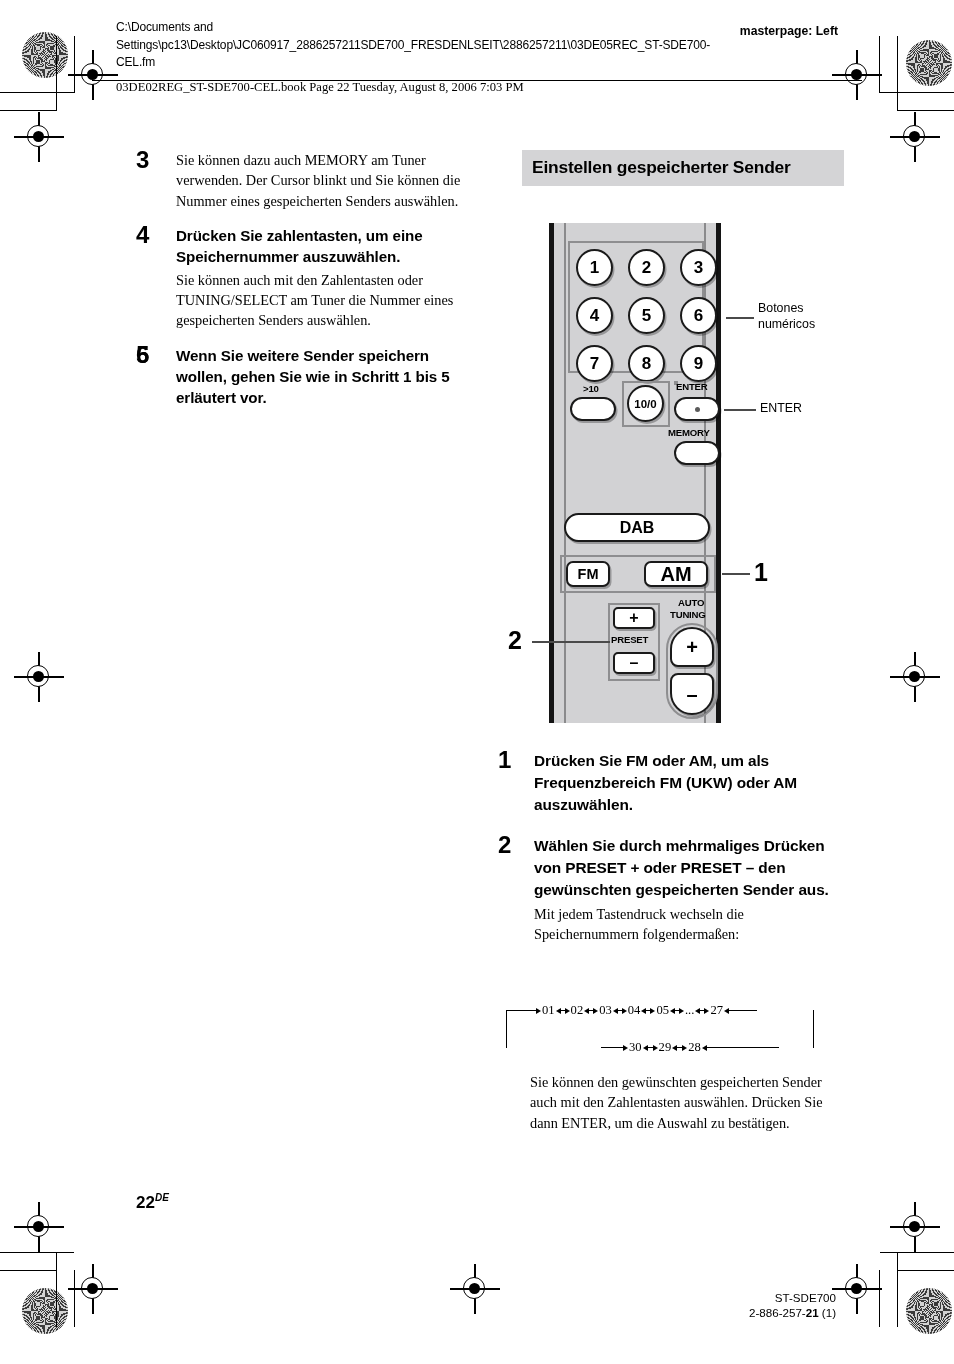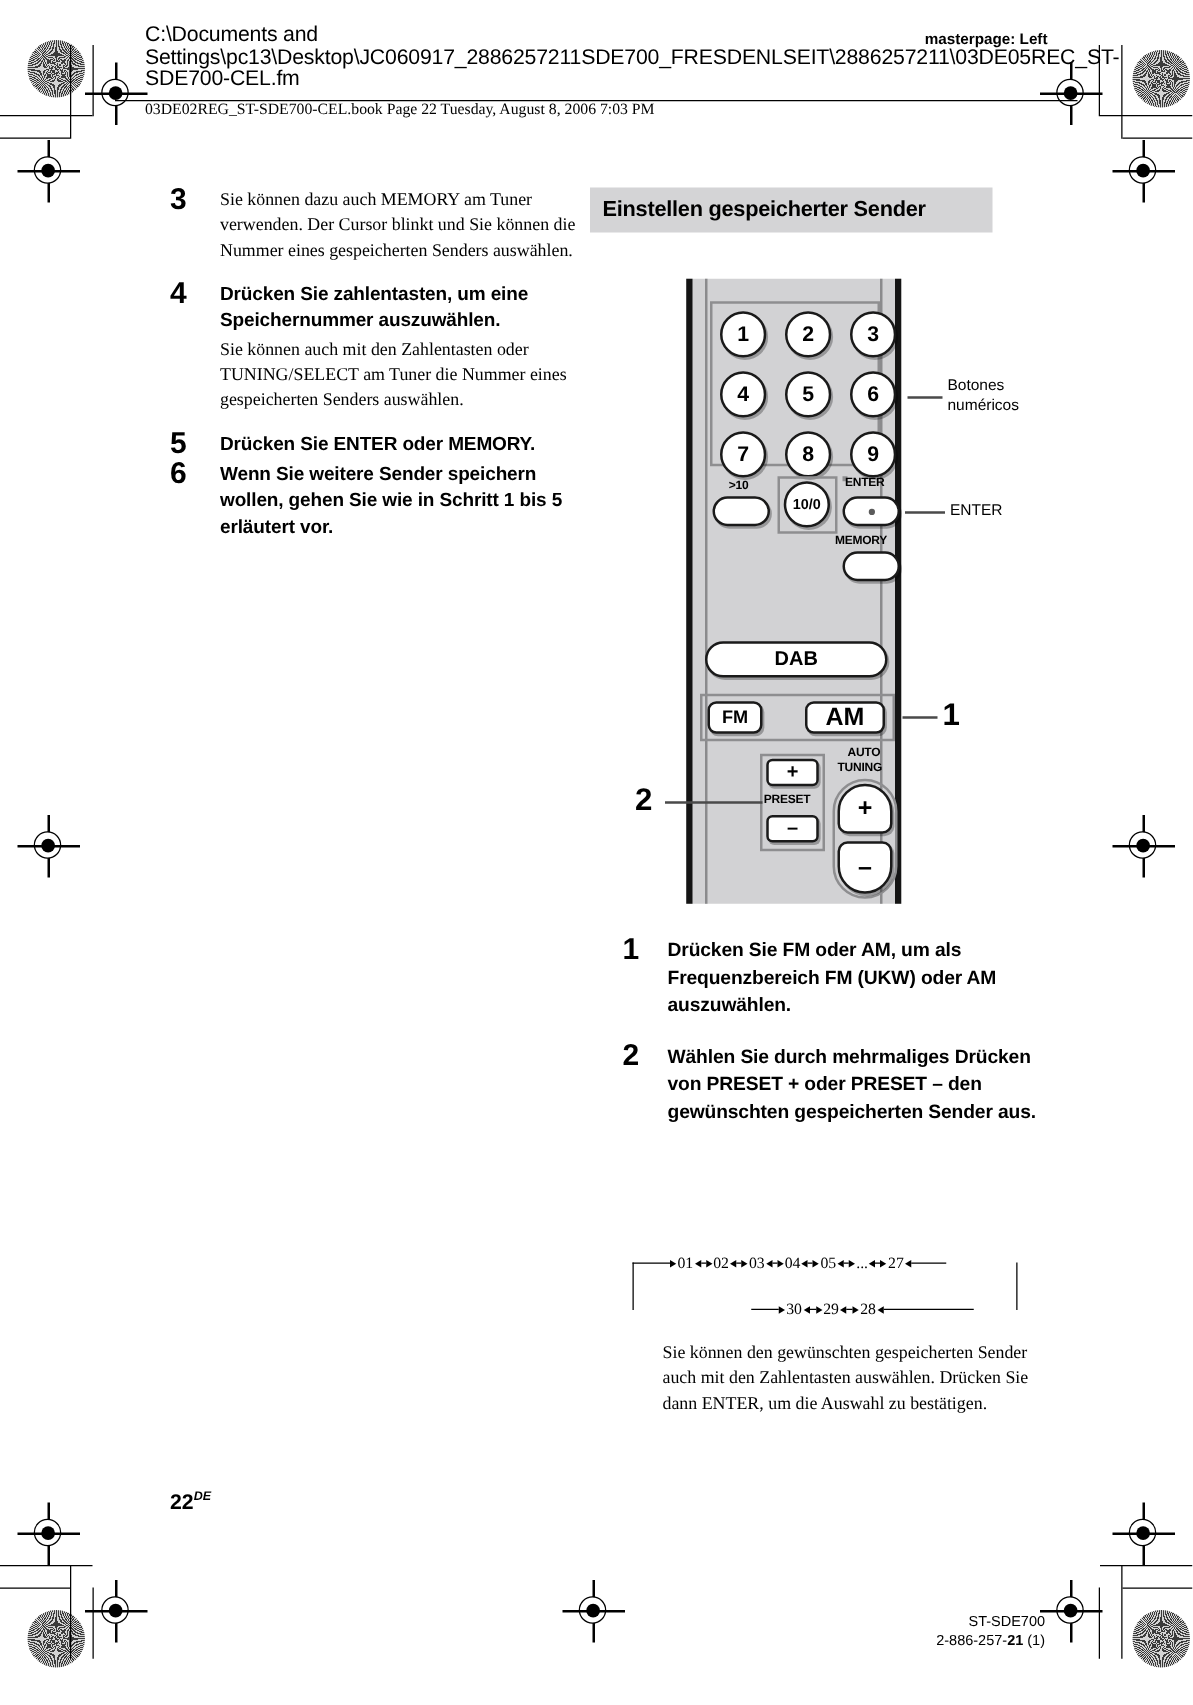--- a/index.html
+++ b/index.html
@@ -49,21 +49,21 @@
       repeating-conic-gradient(#2a2a2a 0deg 2deg, #cfcfcf 2deg 4deg);
     opacity: .92;
   }
   .cropline { position: absolute; background: #000; }
 
   
   .hdr-path {
     position: absolute;
     left: 116px; top: 19px;
     width: 600px;
-    font-size: 17px;
+    font-size: 12px;
     line-height: 17.5px;
     letter-spacing: -0.15px;
     font-family: "Liberation Sans", sans-serif;
   }
   .hdr-master {
     position: absolute;
     right: 116px; top: 24px;
     font-size: 12.2px;
     font-weight: bold;
     white-space: nowrap;
@@ -83,21 +83,21 @@
   }
 
   
   .col-left {
     position: absolute;
     left: 136px; top: 150px;
     width: 330px;
   }
   .col-right {
     position: absolute;
-    left: 472px; top: 150px;
+    left: 522px; top: 150px;
     width: 330px;
   }
 
   
   .step { position: relative; padding-left: 40px; margin-bottom: 3px; }
   .step-num {
     position: absolute;
     left: 0; top: -4px;
     font-size: 24px;
     font-weight: bold;
@@ -377,21 +377,20 @@
   </div>
 
   <div class="step">
     <div class="step-num">4</div>
     <p class="step-title">Drücken Sie zahlentasten, um eine Speichernummer auszuwählen.</p>
     <p class="step-body">Sie können auch mit den Zahlentasten oder TUNING/SELECT am Tuner die Nummer eines gespeicherten Senders auswählen.</p>
   </div>
 
   <div class="step">
     <div class="step-num">5</div>
-    <p class="step-title">Drücken Sie ENTER oder MEMORY.</p>
   </div>
 
   <div class="step">
     <div class="step-num">6</div>
     <p class="step-title">Wenn Sie weitere Sender speichern wollen, gehen Sie wie in Schritt 1 bis 5 erläutert vor.</p>
   </div>
 
 </div>
 
 <div class="col-right">
@@ -471,20 +470,21 @@
   <div class="step" style="padding-left:36px;">
     <div class="step-num">1</div>
     <p class="step-title" style="font-size:15.4px; line-height:22px;">Drücken Sie FM oder AM, um als Frequenzbereich FM (UKW) oder AM auszuwählen.</p>
   </div>
 
   <div style="height:16px;"></div>
 
   <div class="step" style="padding-left:36px;">
     <div class="step-num">2</div>
     <p class="step-title" style="font-size:15.4px; line-height:22px;">Wählen Sie durch mehrmaliges Drücken von PRESET + oder PRESET – den gewünschten gespeicherten Sender aus.</p>
+    <p class="step-body">Mit jedem Tastendruck wechseln die Speichernummern folgendermaßen:</p>
   </div>
 
 </div>
 
 <div class="cycle">
   <div class="frame-l"></div>
   <div class="frame-r"></div>
 
   <div class="row top">
     <span class="seg" style="width:30px;"></span>

